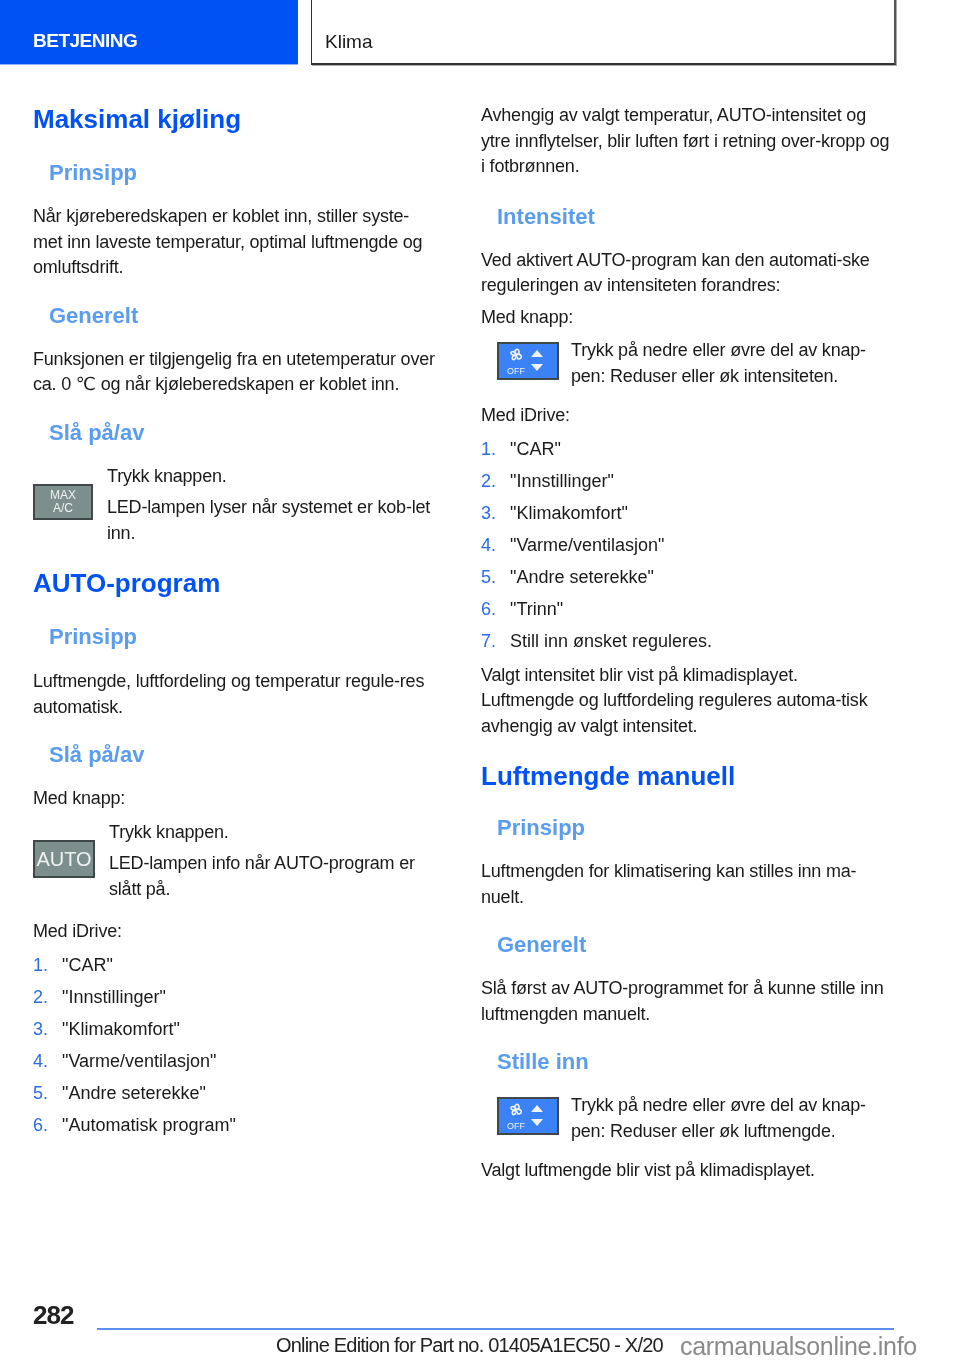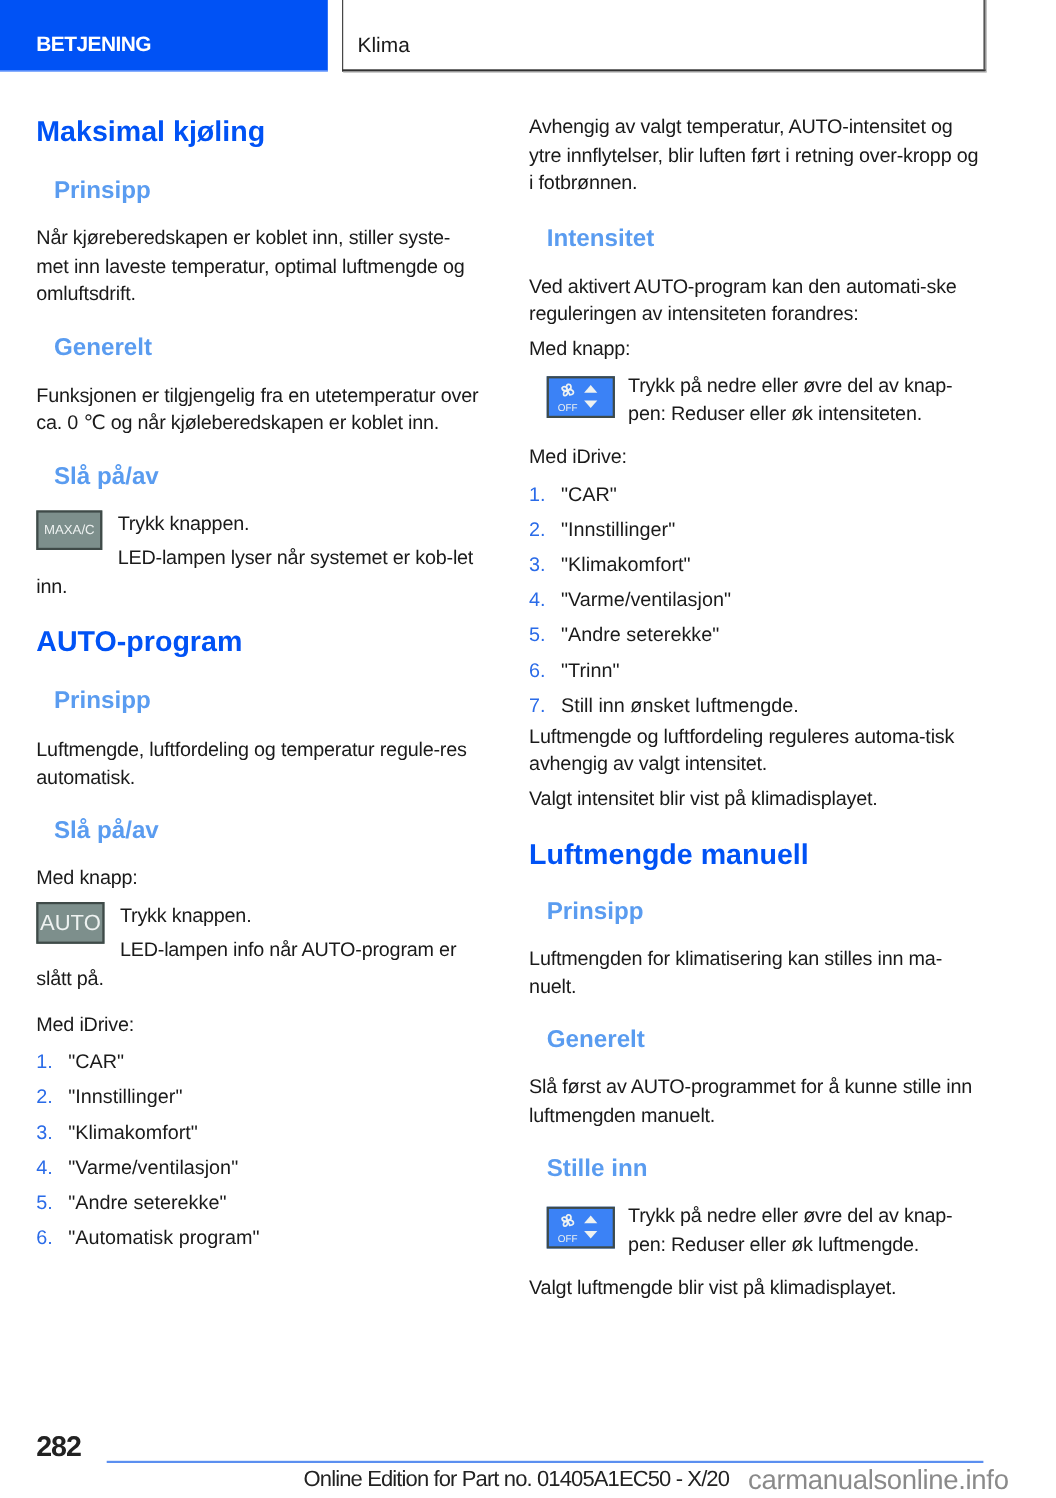--- a/index.html
+++ b/index.html
@@ -25,24 +25,24 @@
 
   .col { position: absolute; top: 100px; }
   .col-left { left: 33px; width: 405px; }
   .col-right { left: 481px; width: 410px; }
 
   .h1 { color: #0052f5; font-weight: bold; font-size: 26px; margin: 0; line-height: 34px; }
   .h2 { color: #5a9cf0; font-weight: bold; font-size: 22px; margin: 16px; line-height: 30px; }
   p, .txt { font-size: 18px; line-height: 25.5px; margin: 0; letter-spacing: -0.2px; }
 
   .btnfloat {
-    float: left; width: 60px; height: 36px; margin: 0 14px 6px 0;
+    float: left; width: 60px; height: 36px; margin: 20px 14px 6px 0;
     background: #7d8f8c; border: 2px solid #3f4a48; box-sizing: border-box;
     color: #eef2f1; font-size: 12px; text-align: center; line-height: 13px;
-    display: flex; flex-direction: row; justify-content: center; align-items: center;
+    display: flex; flex-direction: column; justify-content: center; align-items: center;
   }
   .btnfloat.auto { font-size: 20px; line-height: 20px; height: 38px; width: 62px; }
   .fanbtn {
     float: left; width: 62px; height: 38px; margin: 4px 12px 6px 16px;
     background: #3b82f6; border: 2px solid #3f4a48; box-sizing: border-box; position: relative; text-align: right;
   }
   .clear { clear: both; }
   ol.steps { list-style: none; margin: 0; padding: 0; }
   ol.steps li { font-size: 18px; line-height: 32px; position: relative; padding-left: 29px; }
   ol.steps li .num { position: absolute; left: 0; color: #2a6be8; }
@@ -125,24 +125,24 @@
     <div class="clear"></div>
   </div>
   <p style="margin-top:14px;">Med iDrive:</p>
   <ol class="steps" style="margin-top:4px;">
     <li><span class="num">1.</span><span>"CAR"</span></li>
     <li><span class="num">2.</span><span>"Innstillinger"</span></li>
     <li><span class="num">3.</span><span>"Klimakomfort"</span></li>
     <li><span class="num">4.</span><span>"Varme/ventilasjon"</span></li>
     <li><span class="num">5.</span><span>"Andre seterekke"</span></li>
     <li><span class="num">6.</span><span>"Trinn"</span></li>
-    <li><span class="num">7.</span><span>Still inn ønsket luftmengde.</span></li>
+    <li><span class="num">7.</span><span>Still inn ønsket reguleres.</span></li>
   </ol>
+  <p style="margin-top:6px;">Valgt intensitet blir vist på klimadisplayet.</p>
   <p>Luftmengde og luftfordeling reguleres automa-tisk avhengig av valgt intensitet.</p>
-  <p style="margin-top:6px;">Valgt intensitet blir vist på klimadisplayet.</p>
 
   <h1 class="h1" style="margin-top:20px;">Luftmengde manuell</h1>
   <h2 class="h2" style="margin-top:20px;">Prinsipp</h2>
   <p style="margin-top:3px;">Luftmengden for klimatisering kan stilles inn ma-nuelt.</p>
   <h2 class="h2" style="margin-top:20px;">Generelt</h2>
   <p style="margin-top:3px;">Slå først av AUTO-programmet for å kunne stille inn luftmengden manuelt.</p>
   <h2 class="h2" style="margin-top:20px;">Stille inn</h2>
   <div style="margin-top:6px;">
     <div class="fanbtn">
       <svg width="58" height="34" viewBox="0 0 58 34">

